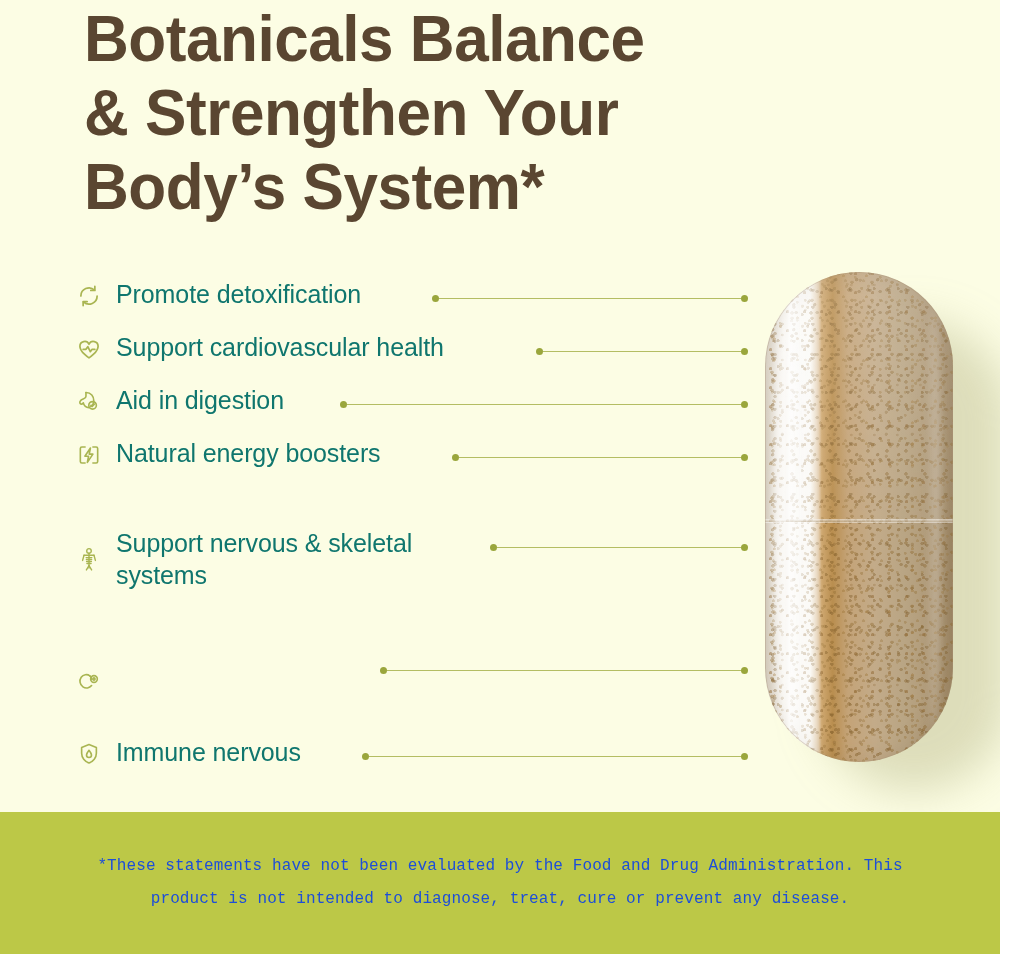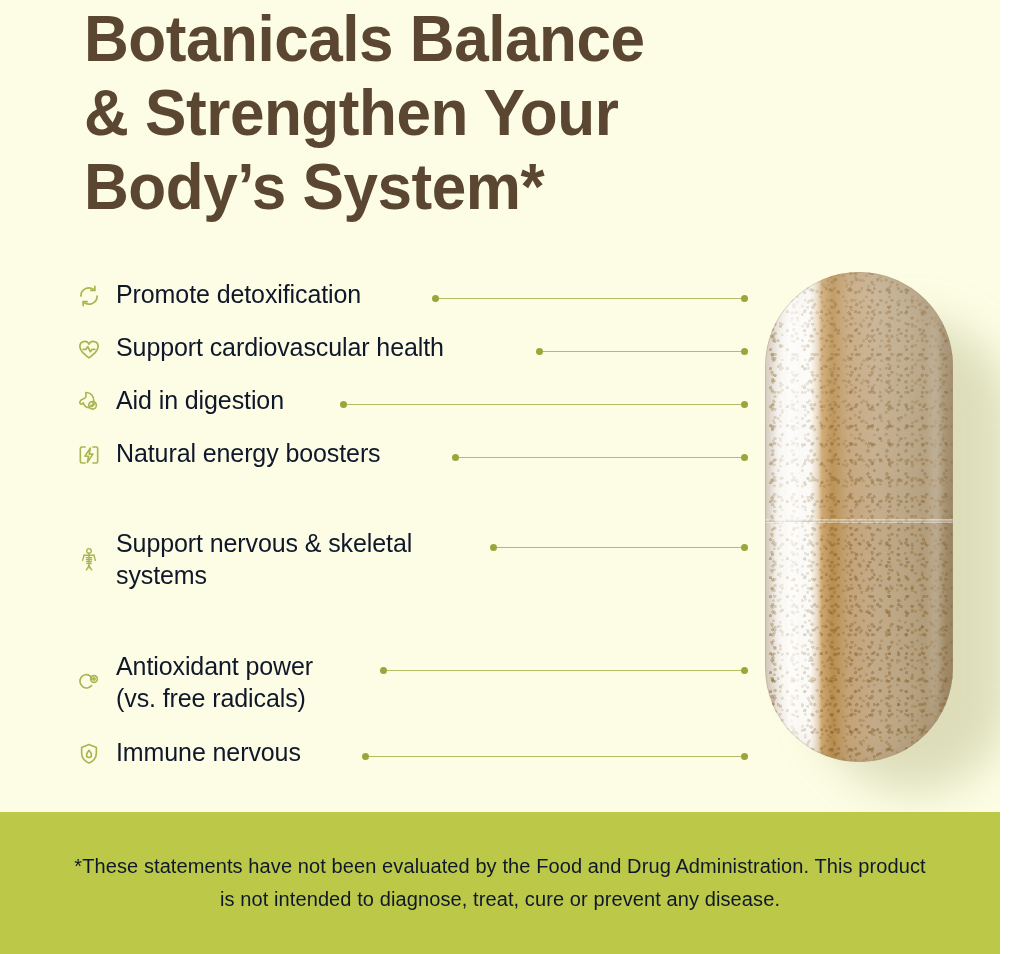--- a/index.html
+++ b/index.html
@@ -59,21 +59,21 @@
     justify-content: center;
     margin-top: 3px;
   }
   .benefit-icon svg {
     width: 26px;
     height: 26px;
     display: block;
   }
   .benefit-text {
     flex: 0 0 auto;
-    color: #0f172a;
+    color: #0f766e;
     font-size: 25px;
     line-height: 32px;
     padding-left: 12px;
     white-space: pre-line;
     letter-spacing: -0.1px;
   }
   .benefit-row.two-line { min-height: 86px; margin-top: 37px; }
   .benefit-row.two-line .benefit-icon { margin-top: 18px; }
 
   
@@ -239,24 +239,25 @@
     height: 142px;
     background: #bcc847;
     display: flex;
     align-items: center;
     justify-content: center;
   }
   .footer-text {
     width: 860px;
     margin: 0;
     text-align: center;
-    color: #0f172a;
-    font-size: 20px;
+    color: #1d4ed8;
+    font-size: 16px;
     line-height: 33px;
     letter-spacing: 0.1px;
+    font-family: Liberation Mono, monospace;
   }
 </style>
 </head>
 <body>
 
 <div class="poster">
 
   <h1 class="headline">Botanicals Balance
 &amp; Strengthen Your
 Body’s System*</h1>
@@ -357,22 +358,20 @@
 
     <div class="benefit-row two-line">
       <span class="benefit-icon">
         <svg viewBox="0 0 24 24" fill="none" stroke="#a9b551" stroke-width="1.5" stroke-linecap="round" stroke-linejoin="round">
           <path d="M12.8 5.4C10.4 3.6 6.6 4.1 4.8 6.7c-2 2.9-1.3 6.9 1.6 8.9 2.6 1.8 6.1 1.2 8-1.2"></path>
           <path d="M12.8 5.4c1.1.9 1.6 2 1.8 3.2"></path>
           <circle cx="16.6" cy="8.3" r="3.1"></circle>
           <circle cx="16.6" cy="8.3" r="1"></circle>
         </svg>
       </span>
-      <span class="benefit-text">Antioxidant power
-(vs. free radicals)</span>
       <span class="connector" style="left:306px; right:-14px; top:17px;">
         <span class="dot"></span>
         <span class="rule"></span>
         <span class="dot"></span>
       </span>
     </div>
 
     <div class="benefit-row">
       <span class="benefit-icon">
         <svg viewBox="0 0 24 24" fill="none" stroke="#a9b551" stroke-width="1.5" stroke-linecap="round" stroke-linejoin="round">

